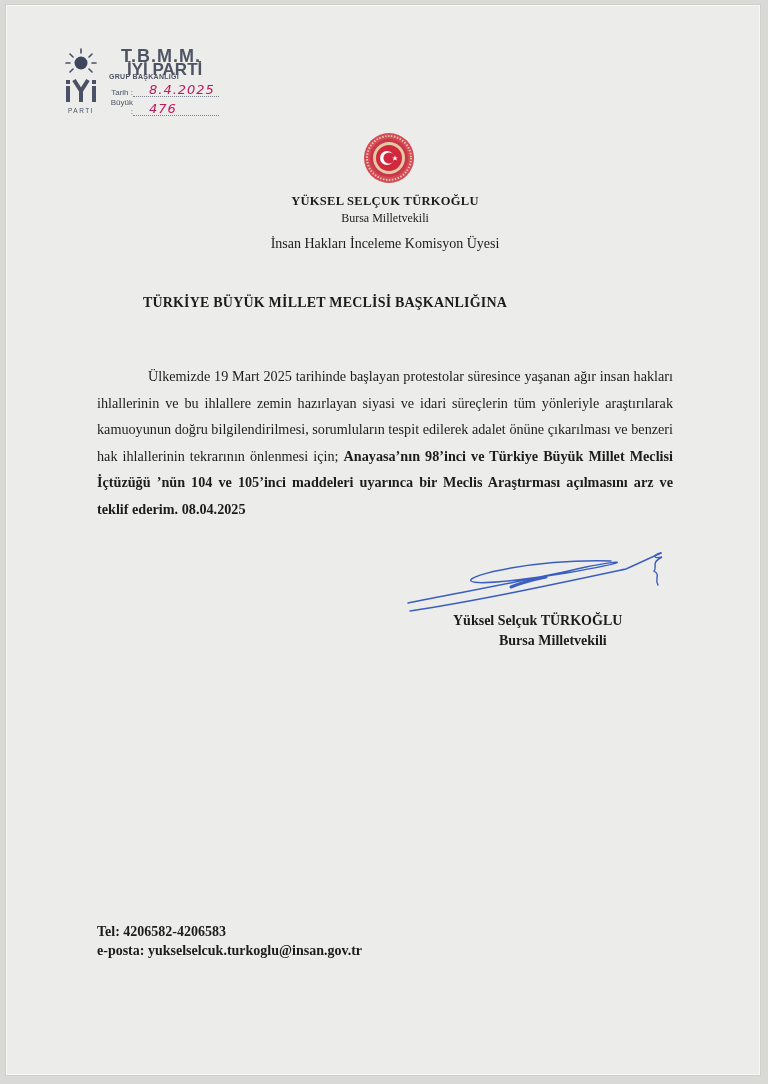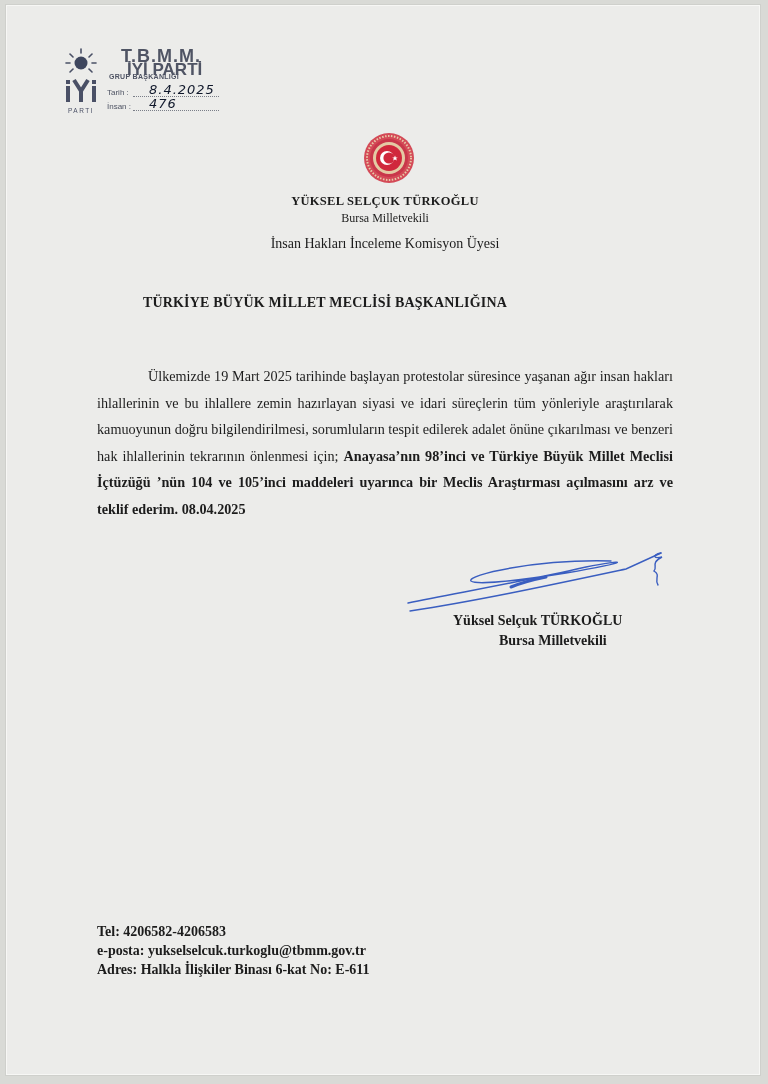--- a/index.html
+++ b/index.html
@@ -14,24 +14,24 @@
     background: #ececea;
     border: 1px solid #f7f7f5;
     box-shadow: 0 0 0 1px #cfd0cc;
   }
   .stamp { position: absolute; left: 52px; top: 40px; width: 180px; height: 75px; }
   .iyi-logo { position: absolute; left: 2px; top: 0; width: 40px; height: 70px; }
   .stamp-text { position: absolute; left: 48px; top: 0; width: 130px; font-family: "Liberation Sans", sans-serif; color: #4f5464; }
   .stamp-tbmm { position: absolute; left: 14px; top: 0; font-size: 18px; font-weight: bold; letter-spacing: 1px; }
   .stamp-party { position: absolute; left: 20px; top: 14px; font-size: 17px; font-weight: bold; }
   .stamp-group { position: absolute; left: 2px; top: 27px; font-size: 7px; font-weight: bold; letter-spacing: 0.3px; }
-  .stamp-row { position: absolute; left: 0; font-size: 8px; display: flex; align-items: flex-end; }
+  .stamp-row { position: absolute; left: 0; font-size: 8px; display: flex; align-items: flex-end; text-align: right; }
   .stamp-row .lbl { width: 26px; }
   .stamp-row .dots { border-bottom: 1px dotted #7a7e88; width: 86px; height: 12px; position: relative; }
-  .stamp-row .hand { position: absolute; left: 16px; bottom: -1px; font-family: "DejaVu Sans", sans-serif; color: #0f172a; font-size: 13px; letter-spacing: 1px; font-style: italic; }
+  .stamp-row .hand { position: absolute; left: 16px; bottom: -1px; font-family: "DejaVu Sans", sans-serif; color: #be185d; font-size: 13px; letter-spacing: 1px; font-style: italic; }
   .row-date { top: 38px; }
   .row-no { top: 52px; }
 
   .emblem { position: absolute; left: 356px; top: 126px; width: 52px; height: 52px; }
 
   .header-block { position: absolute; left: 0; width: 768px; top: 188px; text-align: center; }
   .mp-name { font-weight: bold; font-size: 12.5px; letter-spacing: 0.3px; }
   .mp-role { font-size: 12px; margin-top: 2px; }
   .mp-commission { font-size: 14px; margin-top: 10px; }
 
@@ -77,21 +77,21 @@
       <div class="stamp-tbmm">T.B.M.M.</div>
       <div class="stamp-party">İYİ PARTİ</div>
       <div class="stamp-group">GRUP BAŞKANLIĞI</div>
       <div class="stamp-row row-date">
         <span class="lbl">Tarih :</span>
         <span class="dots">
           <span class="hand">8.4.2025</span>
         </span>
       </div>
       <div class="stamp-row row-no">
-        <span class="lbl">İnsan :</span>
+        <span class="lbl">Büyük :</span>
         <span class="dots">
           <span class="hand">476</span>
         </span>
       </div>
     </div>
   </div>
 
   <svg class="emblem" viewBox="0 0 52 52">
     <g>
       <circle cx="26" cy="26" r="25" fill="#d44a57"></circle>
@@ -122,16 +122,15 @@
       <path d="M265 12 C 255 14, 258 18, 266 16 C 254 22, 262 26, 258 30 C 265 34, 258 38, 262 44"></path>
       <path d="M115 46 C 130 40, 140 38, 150 36" stroke-width="3"></path>
     </g>
   </svg>
 
   <div class="signer" style="left:446px; top:607px">Yüksel Selçuk TÜRKOĞLU</div>
   <div class="signer-role" style="left:492px; top:627px">Bursa Milletvekili</div>
 
   <div class="contact" style="left:90px; top:916px">
     <div>Tel: 4206582-4206583</div>
-    <div>e-posta: yukselselcuk.turkoglu@tbmm.gov.tr</div>
-    <div>Adres: Halkla İlişkiler Binası 6-kat No: E-611</div>
+    <div>e-posta: yukselselcuk.turkoglu@insan.gov.tr</div>
   </div>
 </div>
 
 </body></html>

